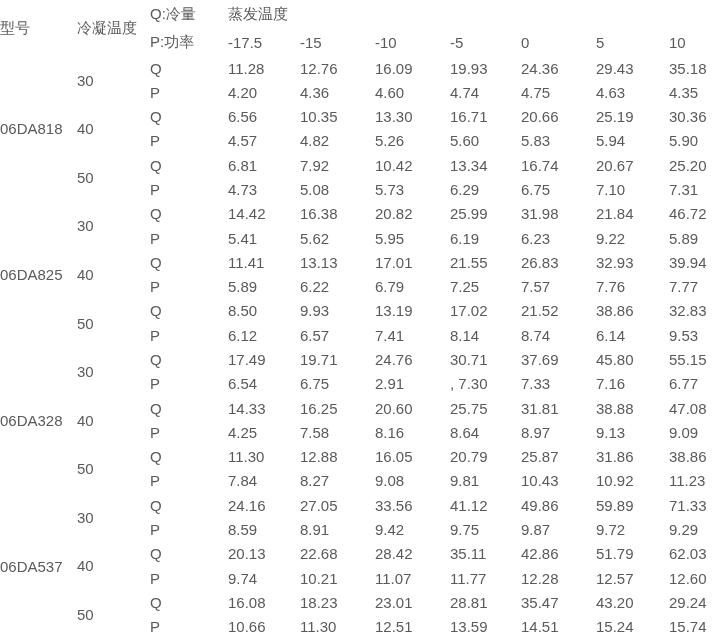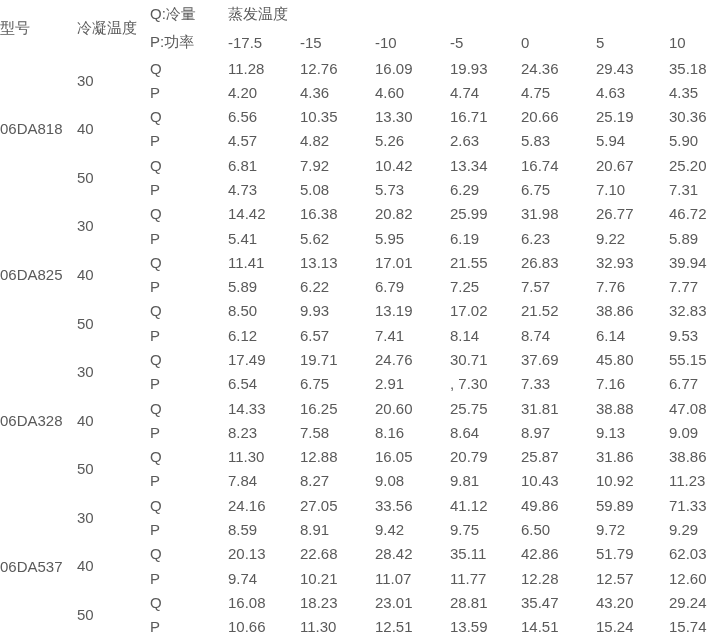--- a/index.html
+++ b/index.html
@@ -96,21 +96,21 @@
         <td>16.71</td>
         <td>20.66</td>
         <td>25.19</td>
         <td>30.36</td>
       </tr>
       <tr>
         <td>P</td>
         <td>4.57</td>
         <td>4.82</td>
         <td>5.26</td>
-        <td>2.63</td>
+        <td>5.60</td>
         <td>5.83</td>
         <td>5.94</td>
         <td>5.90</td>
       </tr>
       <tr>
         <td rowspan="2">50</td>
         <td>Q</td>
         <td>6.81</td>
         <td>7.92</td>
         <td>10.42</td>
@@ -131,21 +131,21 @@
       </tr>
       <tr>
         <td rowspan="6" class="model-cell">06DA825</td>
         <td rowspan="2">30</td>
         <td>Q</td>
         <td>14.42</td>
         <td>16.38</td>
         <td>20.82</td>
         <td>25.99</td>
         <td>31.98</td>
-        <td>26.77</td>
+        <td>21.84</td>
         <td>46.72</td>
       </tr>
       <tr>
         <td>P</td>
         <td>5.41</td>
         <td>5.62</td>
         <td>5.95</td>
         <td>6.19</td>
         <td>6.23</td>
         <td>9.22</td>
@@ -221,21 +221,21 @@
         <td>14.33</td>
         <td>16.25</td>
         <td>20.60</td>
         <td>25.75</td>
         <td>31.81</td>
         <td>38.88</td>
         <td>47.08</td>
       </tr>
       <tr>
         <td>P</td>
-        <td>8.23</td>
+        <td>4.25</td>
         <td>7.58</td>
         <td>8.16</td>
         <td>8.64</td>
         <td>8.97</td>
         <td>9.13</td>
         <td>9.09</td>
       </tr>
       <tr>
         <td rowspan="2">50</td>
         <td>Q</td>
@@ -268,21 +268,21 @@
         <td>49.86</td>
         <td>59.89</td>
         <td>71.33</td>
       </tr>
       <tr>
         <td>P</td>
         <td>8.59</td>
         <td>8.91</td>
         <td>9.42</td>
         <td>9.75</td>
-        <td>6.50</td>
+        <td>9.87</td>
         <td>9.72</td>
         <td>9.29</td>
       </tr>
       <tr>
         <td rowspan="2">40</td>
         <td>Q</td>
         <td>20.13</td>
         <td>22.68</td>
         <td>28.42</td>
         <td>35.11</td>

